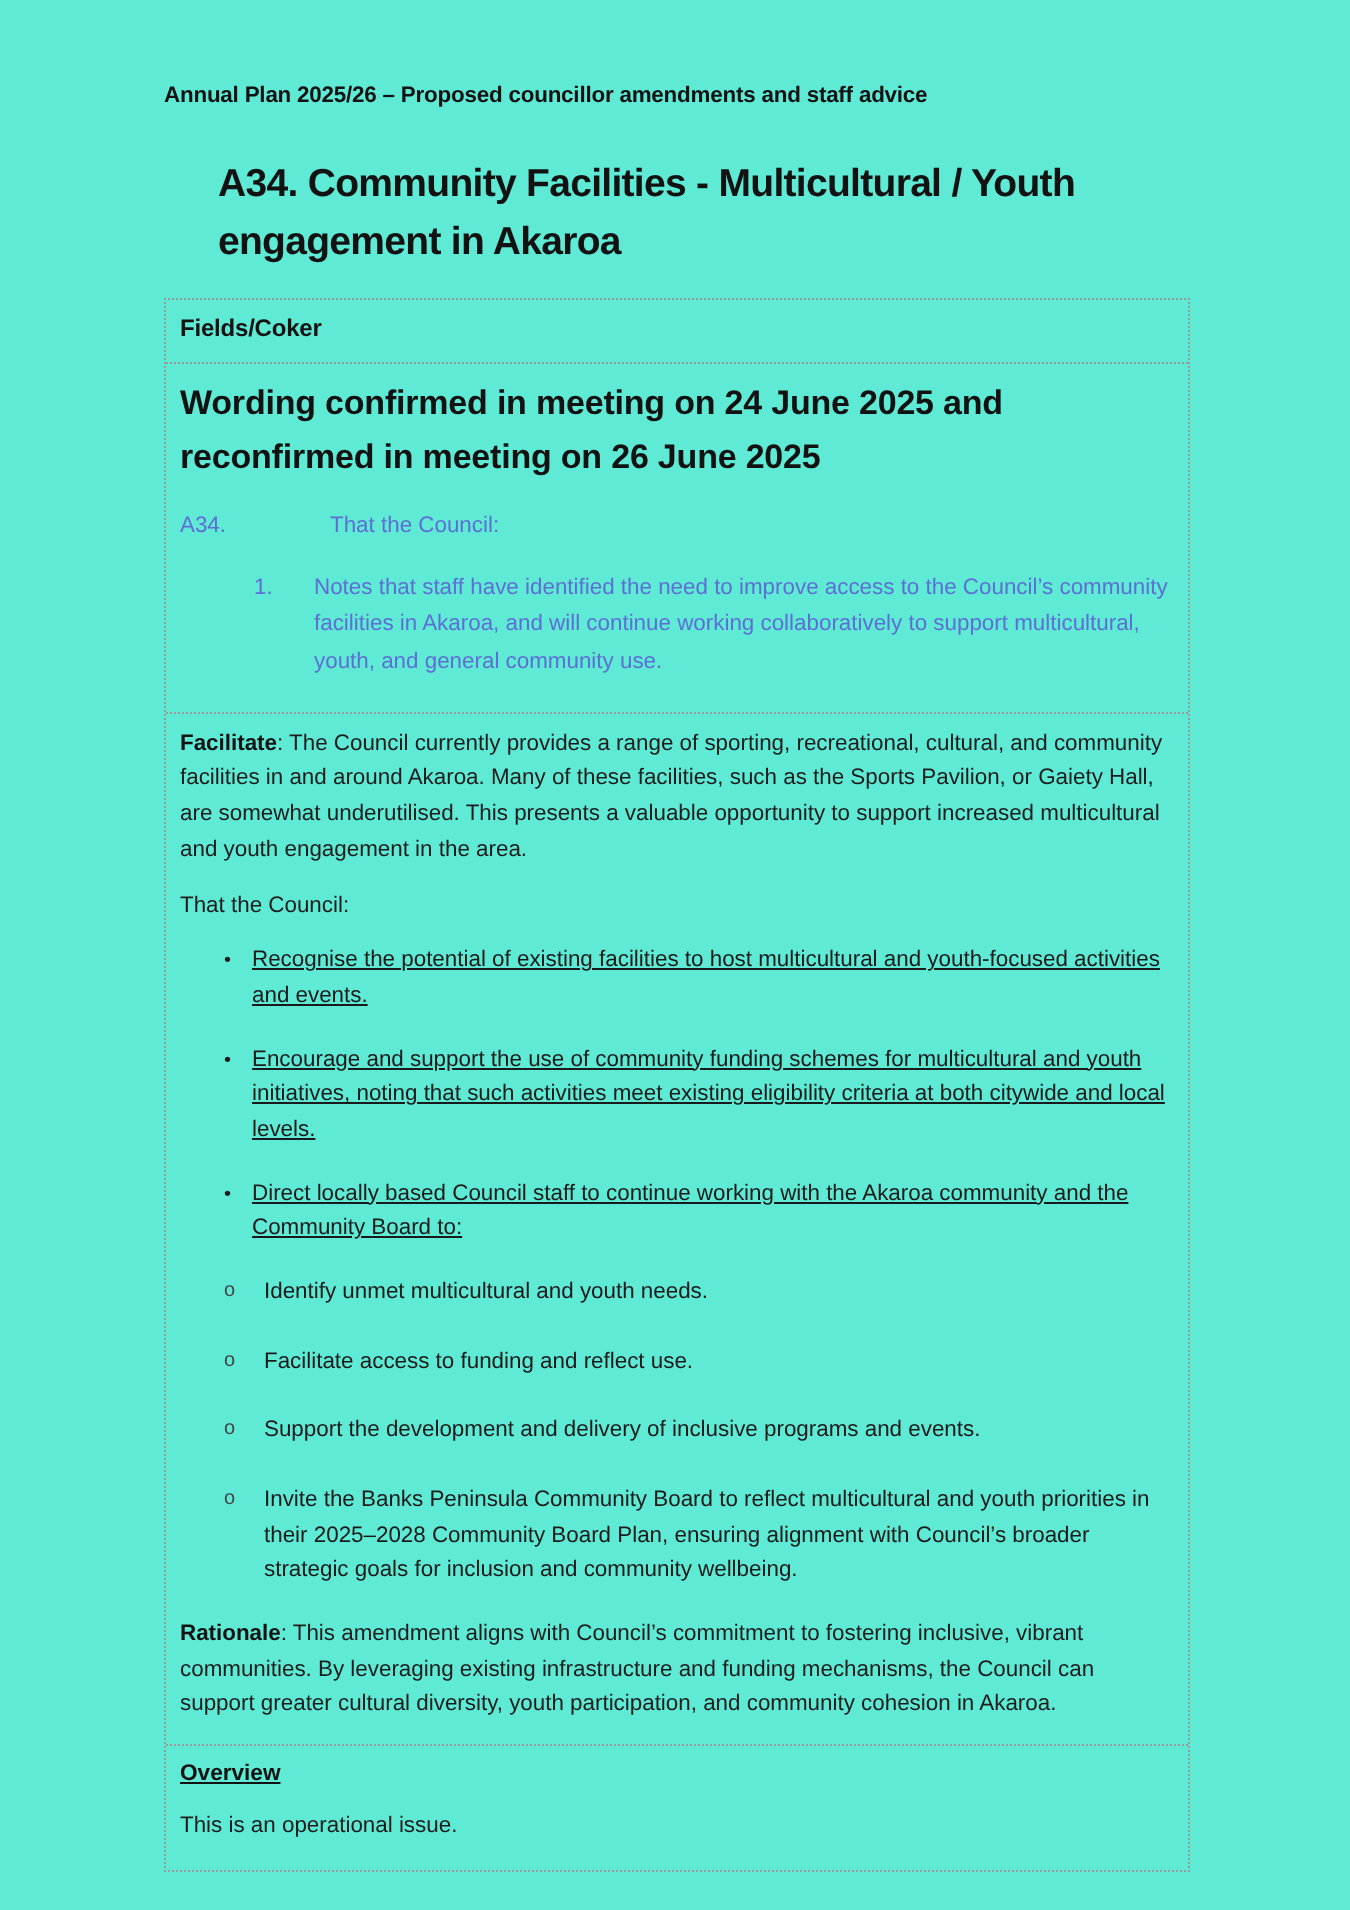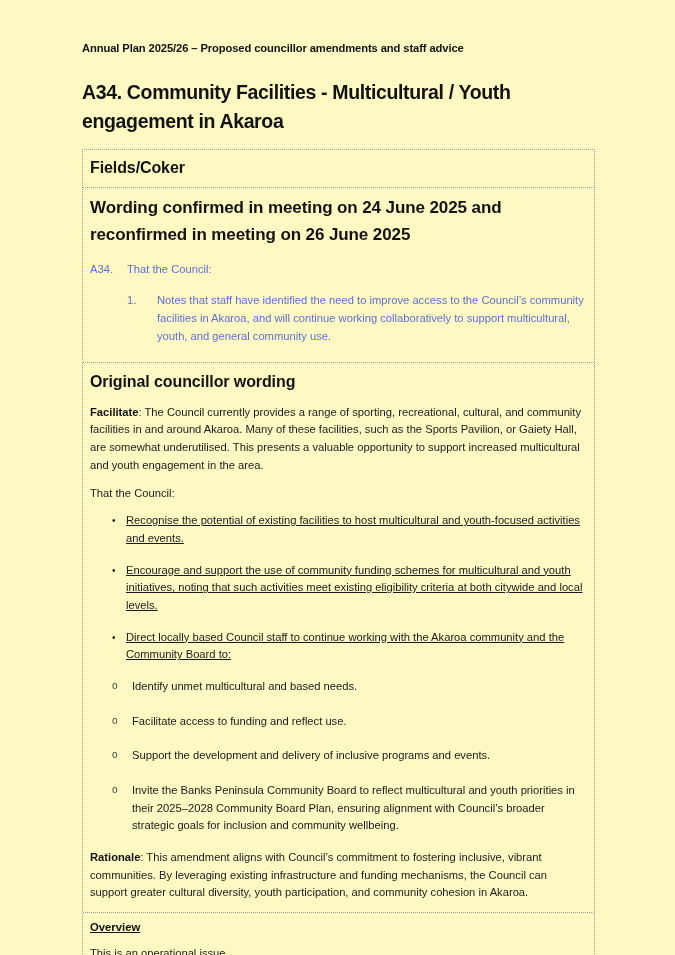--- a/index.html
+++ b/index.html
@@ -12,21 +12,21 @@
     height: 955px;
     font-family: "Liberation Sans", sans-serif;
     color: #1a1a1a;
     -webkit-font-smoothing: antialiased;
   }
 
   .page {
     position: relative;
     width: 675px;
     height: 955px;
-    background: #fef9c3;
+    background: #5eead4;
     box-sizing: border-box;
     padding: 0 80px 0 82px;
   }
 
   
   .doc-header {
     font-size: 11.2px;
     font-weight: bold;
     letter-spacing: -0.1px;
     color: #121212;
@@ -36,39 +36,40 @@
 
   
   .doc-title {
     font-size: 19.5px;
     font-weight: bold;
     color: #121212;
     line-height: 1.52;
     letter-spacing: -0.35px;
     margin-top: 22px;
     margin-bottom: 0;
+    margin-left: 27px;
   }
 
   
   .amend-table {
     margin-top: 12px;
     border: 1px dotted #9a9a9a;
     border-collapse: separate;
     box-sizing: border-box;
     width: 513px;
   }
   .row {
     border-bottom: 1px dotted #9a9a9a;
     padding: 6px 7px 8px 7px;
     box-sizing: border-box;
   }
   .row:last-child { border-bottom: none; }
 
   .row-title {
-    font-size: 16px;
+    font-size: 12px;
     font-weight: bold;
     color: #121212;
     line-height: 1.45;
     letter-spacing: -0.1px;
   }
 
   .cell-pad { padding: 7px 7px 10px 7px; }
 
   
   .confirm-head {
@@ -79,20 +80,21 @@
     letter-spacing: -0.1px;
     margin-bottom: 12px;
   }
   .blue { color: #5d6fd4; }
 
   .clause-line {
     display: flex;
     font-size: 11.2px;
     line-height: 1.55;
     margin-bottom: 13px;
+    gap: 38px;
   }
   .clause-num {
     width: 37px;
     flex: 0 0 37px;
   }
   .clause-body { flex: 1 1 auto; }
 
   .sub-clause {
     display: flex;
     font-size: 11.2px;
@@ -186,21 +188,20 @@
         <span class="clause-body">That the Council:</span>
       </div>
 
       <div class="sub-clause blue">
         <span class="sub-num">1.</span>
         <span class="sub-body">Notes that staff have identified the need to improve access to the Council’s community facilities in Akaroa, and will continue working collaboratively to support multicultural, youth, and general community use.</span>
       </div>
     </div>
 
     <div class="row cell-pad">
-      <div class="row-title" style="margin-bottom:11px;">Original councillor wording</div>
 
       <p class="para"><b>Facilitate</b><span>: The Council currently provides a range of sporting, recreational, cultural, and community facilities in and around Akaroa. Many of these facilities, such as the Sports Pavilion, or Gaiety Hall, are somewhat underutilised. This presents a valuable opportunity to support increased multicultural and youth engagement in the area.</span></p>
 
       <p class="para para-tight">That the Council:</p>
 
       <ul class="blist">
 
         <li>
           <span class="bmark">•</span>
           <span class="btext">Recognise the potential of existing facilities to host multicultural and youth-focused activities and events.</span>
@@ -213,21 +214,21 @@
 
         <li style="display:block;margin-bottom:0;">
           <div style="display:flex;">
             <span class="bmark">•</span>
             <span class="btext">Direct locally based Council staff to continue working with the Akaroa community and the Community Board to:</span>
           </div>
 
           <ul class="sublist">
             <li>
               <span class="submark">o</span>
-              <span class="subtext">Identify unmet multicultural and based needs.</span>
+              <span class="subtext">Identify unmet multicultural and youth needs.</span>
             </li>
             <li>
               <span class="submark">o</span>
               <span class="subtext">Facilitate access to funding and reflect use.</span>
             </li>
             <li>
               <span class="submark">o</span>
               <span class="subtext">Support the development and delivery of inclusive programs and events.</span>
             </li>
             <li>

